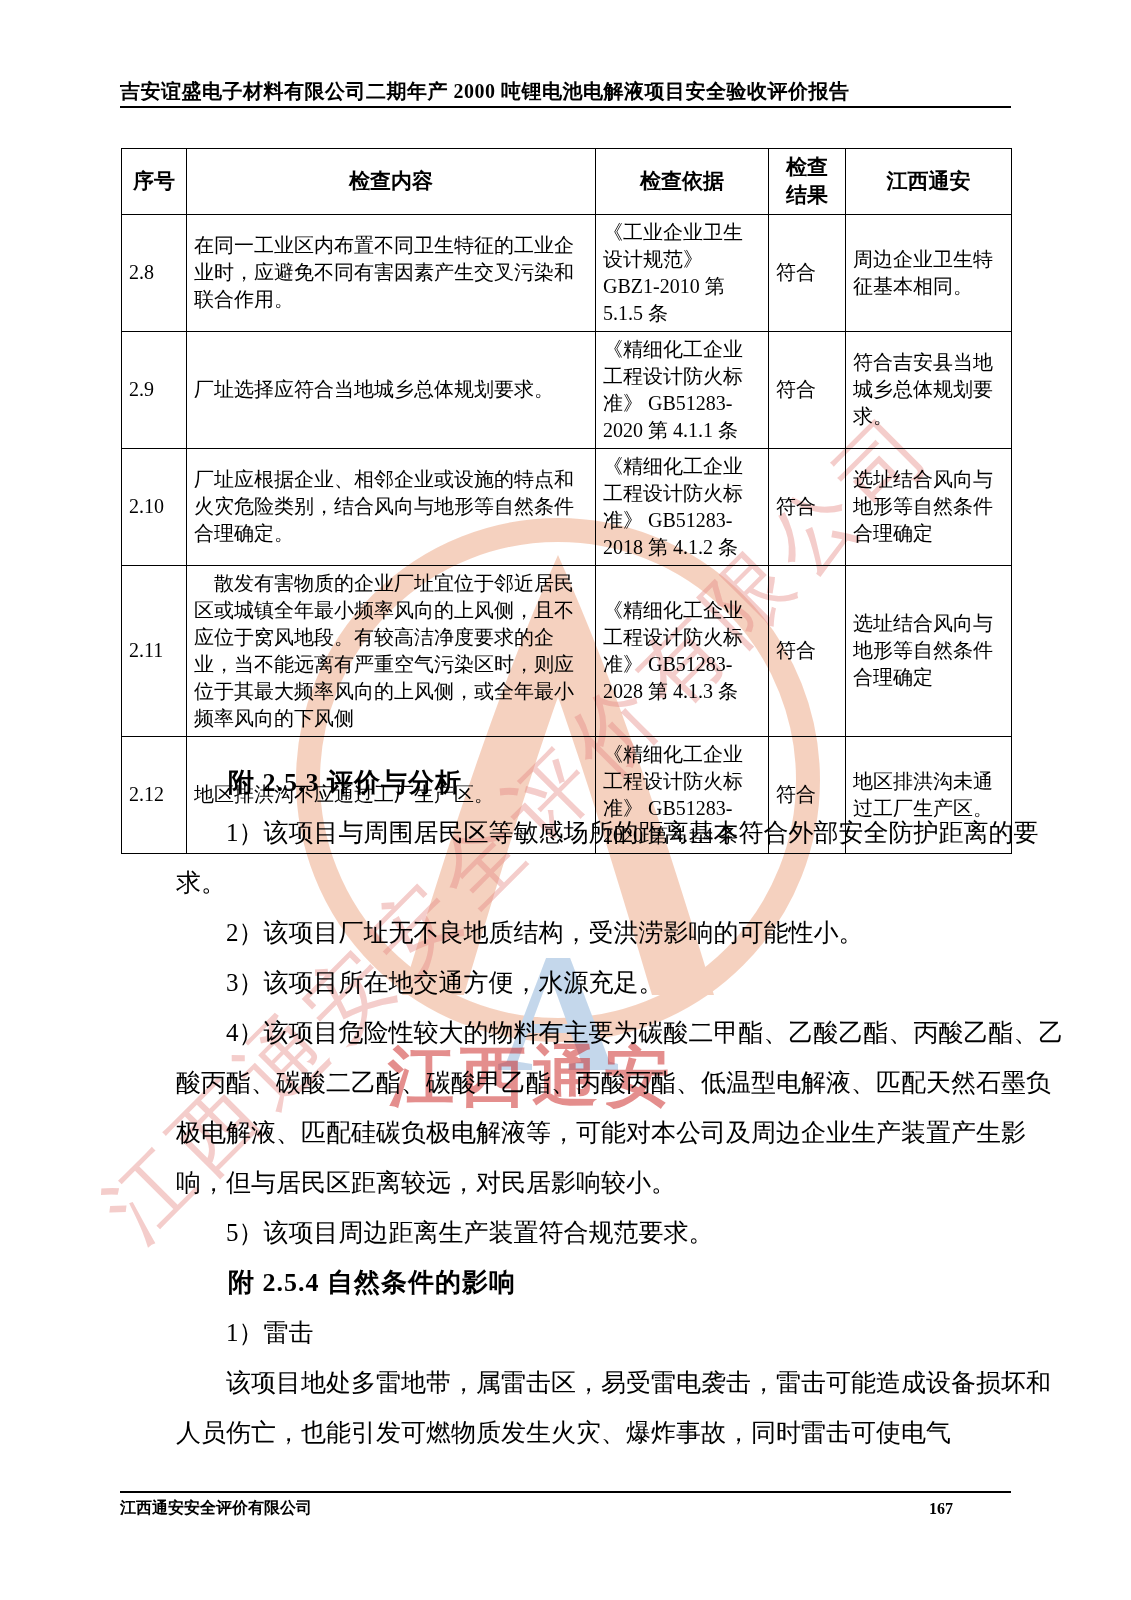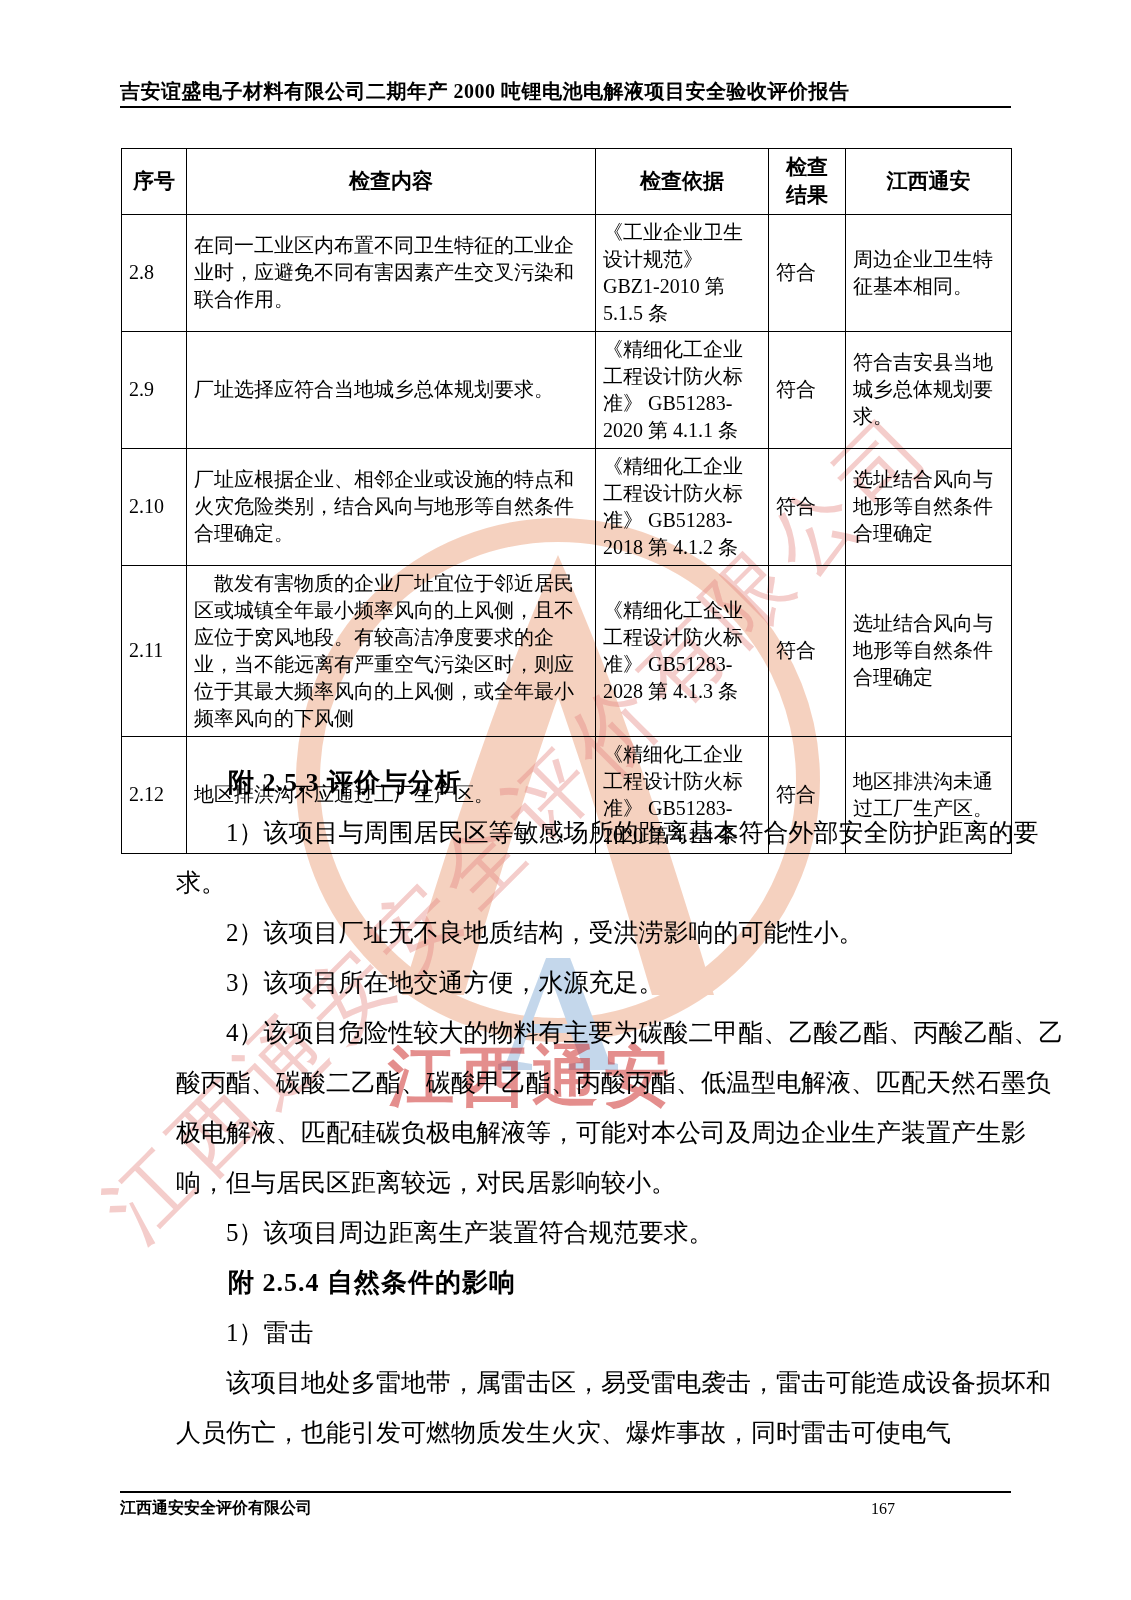--- a/index.html
+++ b/index.html
@@ -84,21 +84,21 @@
   .footer-rule {
     position: absolute; top: 1491px; left: 120px; width: 891px;
     border-top: 2px solid #000; z-index: 1;
   }
   .doc-footer {
     position: absolute; top: 1498px; left: 120px; width: 891px;
     display: flex; align-items: center; z-index: 1;
     font-size: 16px; font-weight: bold;
   }
   .footer-left  { flex: 1; text-align: left; }
-  .footer-center{ width: 140px; text-align: left; font-weight: normal; }
+  .footer-center{ width: 140px; text-align: center; font-weight: bold; }
   .footer-right { flex: 1; text-align: right; }
 </style>
 </head>
 <body>
 
 <div class="page">
 
   <div class="watermark">
     <svg class="wm-logo" width="620" height="720" viewBox="0 0 620 720">
       <circle cx="308" cy="345" r="250" fill="none" stroke="#e06a30" stroke-width="24"></circle>

